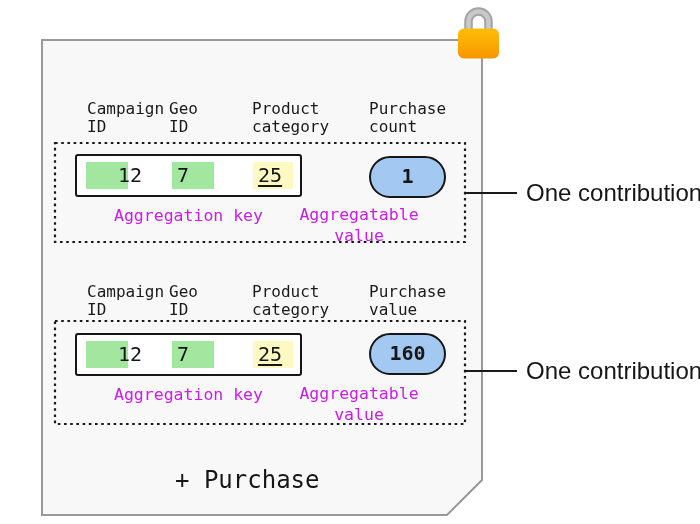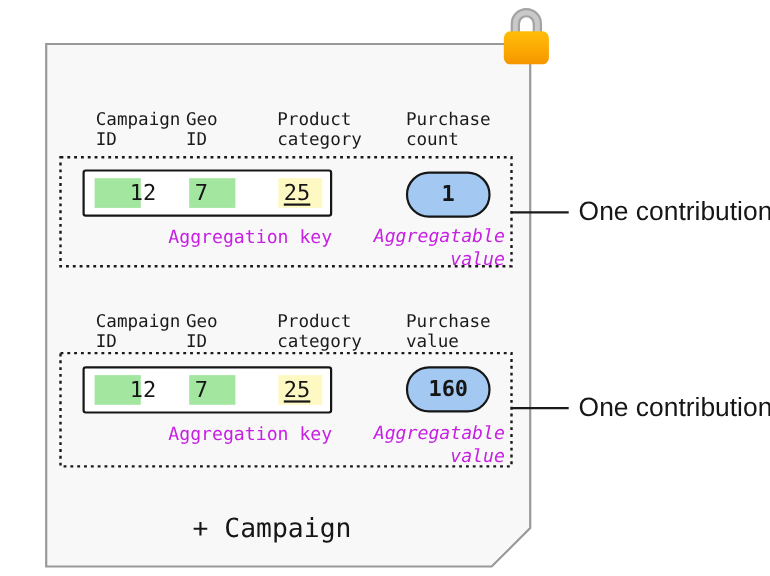--- a/index.html
+++ b/index.html
@@ -28,25 +28,25 @@
   .cell.c1{left:52px;padding-left:32px;}
   .cell.c2{left:138px;}
   .cell.c3{left:219px;width:40px;background:#fef9c3;}
   .cell.c3 .cv{text-decoration:underline;text-underline-offset:3px;text-decoration-thickness:2px;}
   .pill{
     position:absolute;left:337px;width:77px;height:42px;box-sizing:border-box;
     background:#a3c9f3;border:2.5px solid #161616;border-radius:22px;
     text-align:center;font:bold 20px/36px "DejaVu Sans Mono",monospace;color:#161616;
   }
   .maglabel{
-    position:absolute;color:#c71fe3;text-align:right;white-space:pre-line;
+    position:absolute;color:#c71fe3;text-align:center;white-space:pre-line;
     font:16.5px/21px "DejaVu Sans Mono",monospace;
   }
   .aggkey{left:43px;width:227px;}
-  .aggval{left:227px;width:200px;font-style:italic;}
+  .aggval{left:227px;width:200px;}
   .contrib{
     position:absolute;left:494px;
     font:24px/28px "Liberation Sans",sans-serif;color:#161616;white-space:nowrap;
   }
   .metadata{
     position:absolute;left:143px;top:466px;
     font:24px/28px "DejaVu Sans Mono",monospace;color:#161616;
   }
 </style>
 </head>
@@ -121,15 +121,15 @@
 
     <div class="maglabel aggkey" style="top:384px">Aggregation key</div>
 
     <div class="pill" style="top:333px">160</div>
     <div class="maglabel aggval" style="top:383px">Aggregatable
 value</div>
 
     <div class="contrib" style="top:357px">One contribution</div>
   </div>
 
-  <div class="metadata">+ Campaign</div>
+  <div class="metadata">+ Purchase</div>
 
 </div>
 
 </body></html>

